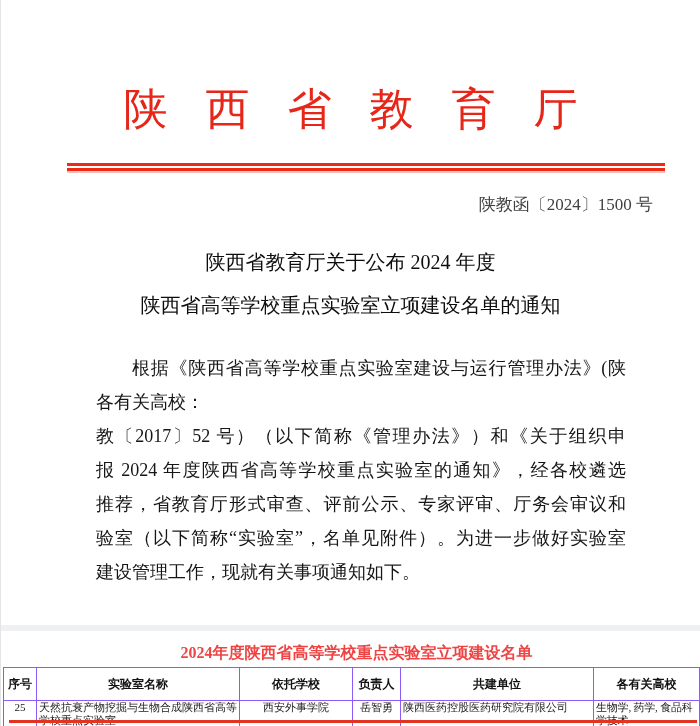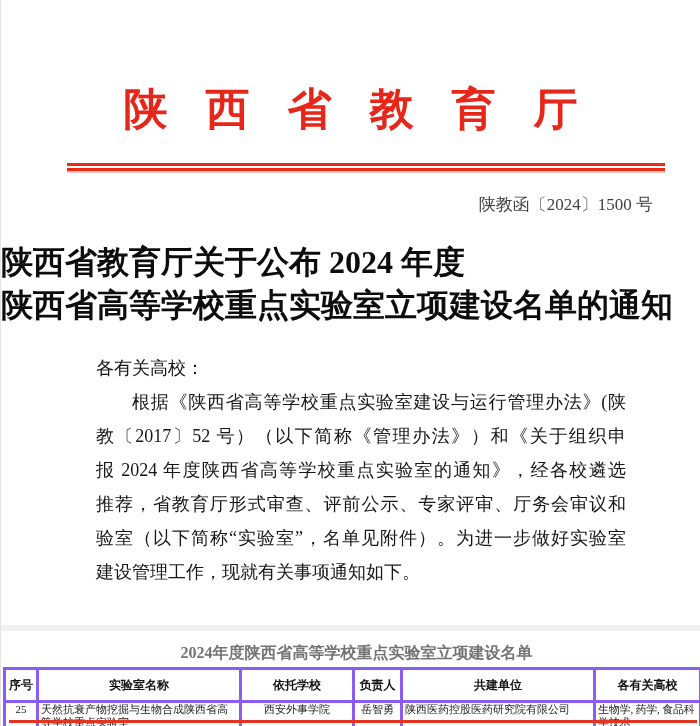--- a/index.html
+++ b/index.html
@@ -15,43 +15,43 @@
     width: 700px; height: 726px;
     box-sizing: border-box;
     background: #ffffff;
     border-left: 1px solid #e4e4e8;
   }
   
   .agency {
     position: absolute; top: 84px; left: 0; right: 0;
     text-align: center;
     font-size: 44px; line-height: 52px;
-    font-weight: bold;
+    font-weight: normal;
     color: #e7261a;
   }
   .agency .sp { letter-spacing: 38px; margin-right: -38px; }
   .red-rule {
     position: absolute; top: 163px; left: 66px;
     width: 598px; height: 2px;
     background: #ffffff;
     border-top: 3px solid #ee2a16;
     border-bottom: 3px solid #ee2a16;
     box-shadow: 0 2px 0 rgba(238, 80, 60, 0.35);
   }
   .doc-number {
     position: absolute; top: 194px; right: 47px;
     font-size: 17px; line-height: 22px;
     color: #404040;
   }
   
   .notice-title {
     position: absolute; top: 241px; left: 0; right: 0;
-    text-align: left;
-    font-weight: bold;
-    font-size: 32px; line-height: 43px;
+    text-align: center;
+    font-weight: normal;
+    font-size: 20px; line-height: 43px;
     color: #0d0d0d;
   }
   
   .body-block {
     position: absolute; top: 351px; left: 95px;
     width: 530px;
     font-size: 18px; line-height: 34px;
     color: #161616;
   }
   .pline { width: 530px; }
@@ -62,31 +62,31 @@
     position: absolute; top: 625px; left: 0;
     width: 700px; height: 6px;
     background: #eef0f2;
   }
   
   .table-title {
     position: absolute; top: 641px; left: 0; right: 0;
     text-align: center;
     font-weight: bold;
     font-size: 16px; line-height: 24px;
-    color: #737373;
+    color: #ef4444;
     padding-left: 12px;
   }
   table.labs {
     position: absolute; top: 667px; left: 2px;
     width: 696px;
     border-collapse: collapse;
     table-layout: fixed;
   }
   table.labs th, table.labs td {
-    border: 3px solid #8b5cf6;
+    border: 1px solid #8b5cf6;
     padding: 0 2px;
     overflow: hidden;
     box-sizing: border-box;
   }
   table.labs th {
     height: 33px;
     font-size: 12px; font-weight: bold;
     text-align: center; vertical-align: middle;
     color: #121212;
   }
@@ -120,22 +120,22 @@
   <div class="red-rule"></div>
 
   <div class="doc-number">陕教函〔2024〕1500 号</div>
 
   <div class="notice-title">
     <div>陕西省教育厅关于公布 2024 年度</div>
     <div>陕西省高等学校重点实验室立项建设名单的通知</div>
   </div>
 
   <div class="body-block">
+    <div class="pline just indent">根据《陕西省高等学校重点实验室建设与运行管理办法》(陕</div>
     <div class="pline">各有关高校：</div>
-    <div class="pline just indent">根据《陕西省高等学校重点实验室建设与运行管理办法》(陕</div>
     <div class="pline just">教〔2017〕52 号）（以下简称《管理办法》）和《关于组织申</div>
     <div class="pline just">报 2024 年度陕西省高等学校重点实验室的通知》，经各校遴选</div>
     <div class="pline just">推荐，省教育厅形式审查、评前公示、专家评审、厅务会审议和</div>
     <div class="pline just">验室（以下简称“实验室”，名单见附件）。为进一步做好实验室</div>
     <div class="pline">建设管理工作，现就有关事项通知如下。</div>
   </div>
 
   <div class="gray-band"></div>
 
   <div class="table-title">2024年度陕西省高等学校重点实验室立项建设名单</div>

